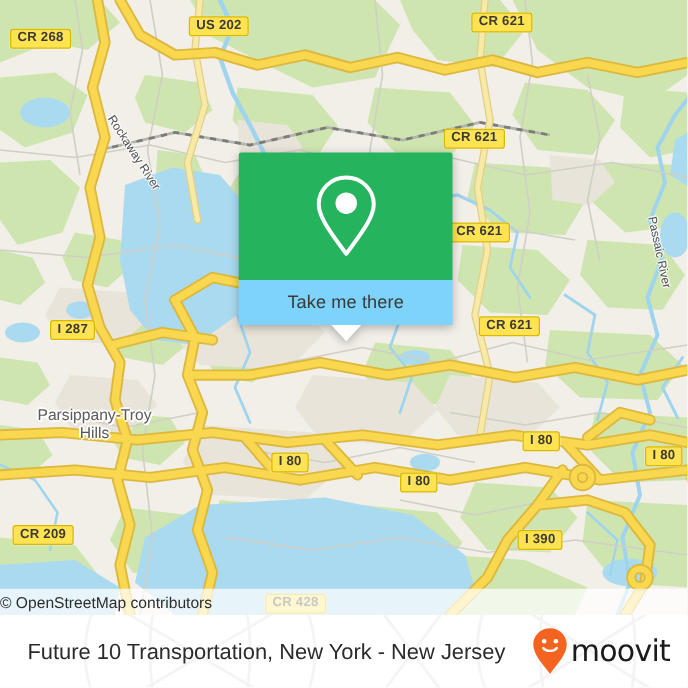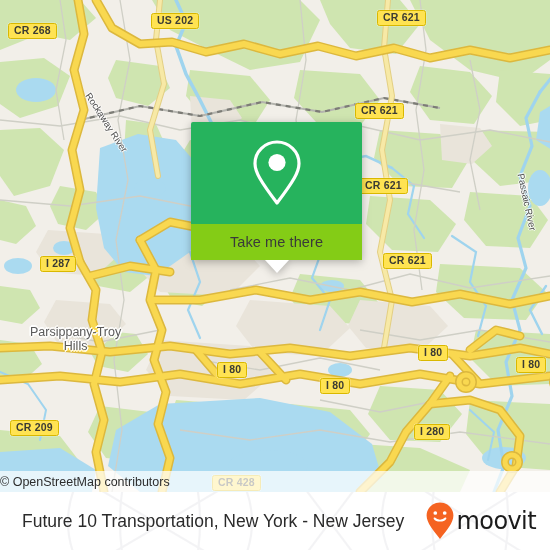--- a/index.html
+++ b/index.html
@@ -78,21 +78,21 @@
     position:absolute; left:191px; top:122px; width:171px;
     z-index:40;
     filter:drop-shadow(0 2px 4px rgba(0,0,0,.28));
   }
   .popup-head{
     height:102px; background:#26b35d;
     border-radius:2px 2px 0 0;
     display:flex; align-items:center; justify-content:center;
   }
   .popup-foot{
-    height:36px; background:#84cc16;
+    height:36px; background:#7dd3fc;
     display:flex; align-items:center; justify-content:center;
     position:relative;
   }
   .popup-foot span{
     font-size:14.5px; color:#3a3a3a; letter-spacing:.1px;
     font-family:"Liberation Sans", sans-serif;
   }
   .popup-tail{
     position:absolute; left:50%; top:100%;
     width:0; height:0; margin-left:-12px;
@@ -340,21 +340,21 @@
     <div class="shield" style="left:377px;top:10px;">CR 621</div>
     <div class="shield" style="left:355px;top:103px;">CR 621</div>
     <div class="shield" style="left:359px;top:178px;">CR 621</div>
     <div class="shield" style="left:383px;top:253px;">CR 621</div>
     <div class="shield" style="left:40px; top:256px;">I 287</div>
     <div class="shield" style="left:418px;top:345px;">I 80</div>
     <div class="shield" style="left:516px;top:357px;">I 80</div>
     <div class="shield" style="left:217px;top:362px;">I 80</div>
     <div class="shield" style="left:320px;top:378px;">I 80</div>
     <div class="shield" style="left:10px; top:420px;">CR 209</div>
-    <div class="shield" style="left:414px;top:424px;">I 280</div>
+    <div class="shield" style="left:414px;top:424px;">I 390</div>
     <div class="shield" style="left:212px;top:475px;">CR 428</div>
 
     <div class="attrib">
       <span>© OpenStreetMap contributors</span>
     </div>
   </div>
 
   <div class="popup">
     <div class="popup-head">
       <svg width="58" height="72" viewBox="0 0 58 72">

